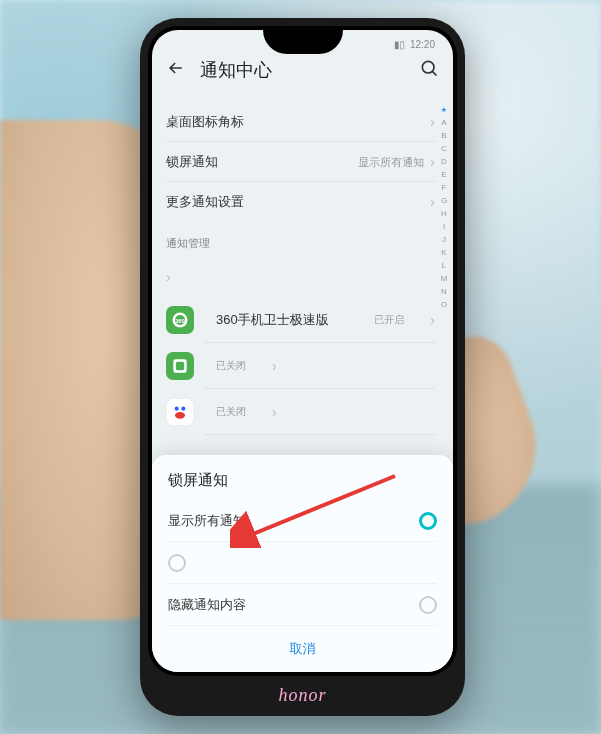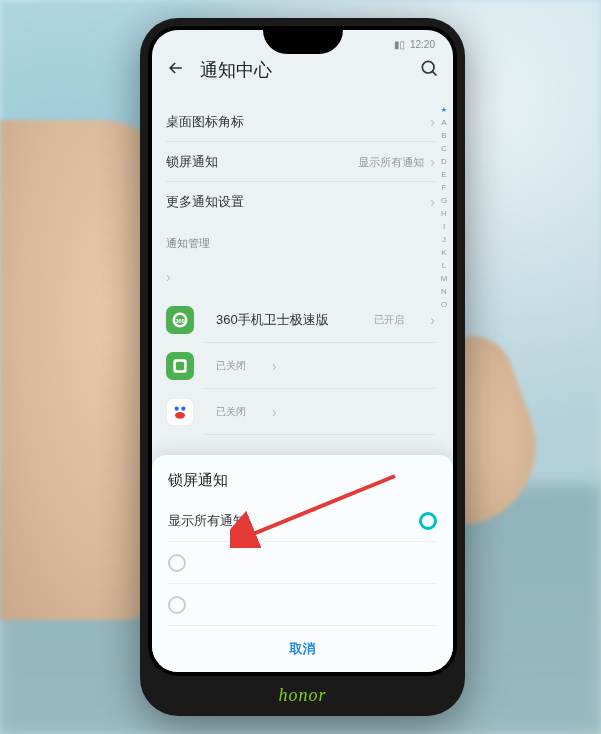--- a/index.html
+++ b/index.html
@@ -95,21 +95,21 @@
     background: #000;
     border-radius: 0 0 40px 40px;
     z-index: 10;
   }
   .brand {
     position: absolute;
     bottom: 10px;
     left: 0;
     right: 0;
     text-align: center;
-    color: #84cc16;
+    color: #f9a8d4;
     font-size: 18px;
     font-style: italic;
     letter-spacing: 1px;
     font-family: Georgia, serif;
   }
   .status-bar {
     height: 28px;
     display: flex;
     justify-content: flex-end;
     align-items: center;
@@ -256,21 +256,20 @@
     border: 2px solid #ccc;
   }
   .radio.selected {
     border: 3px solid #00bfc8;
   }
   .sheet-cancel {
     text-align: center;
     padding: 14px 0 10px;
     font-size: 13px;
     color: #1e88e5;
-    font-weight: bold;
   }
   .arrow {
     position: absolute;
     z-index: 20;
     pointer-events: none;
   }
   .back-icon svg, .search-icon svg { display: block; }
 </style>
 </head>
 <body>
@@ -385,20 +384,21 @@
           <div class="sheet-title">锁屏通知</div>
 
           <div class="option">
             <span class="opt-label">显示所有通知</span>
             <span class="radio selected"></span>
           </div>
           <div class="option">
             <span class="radio"></span>
           </div>
           <div class="option">
+            <span class="opt-label">隐藏通知内容</span>
             <span class="radio"></span>
           </div>
 
           <div class="sheet-cancel">取消</div>
         </div>
       </div>
     </div>
   </div>
   <div class="brand">honor</div>
 

